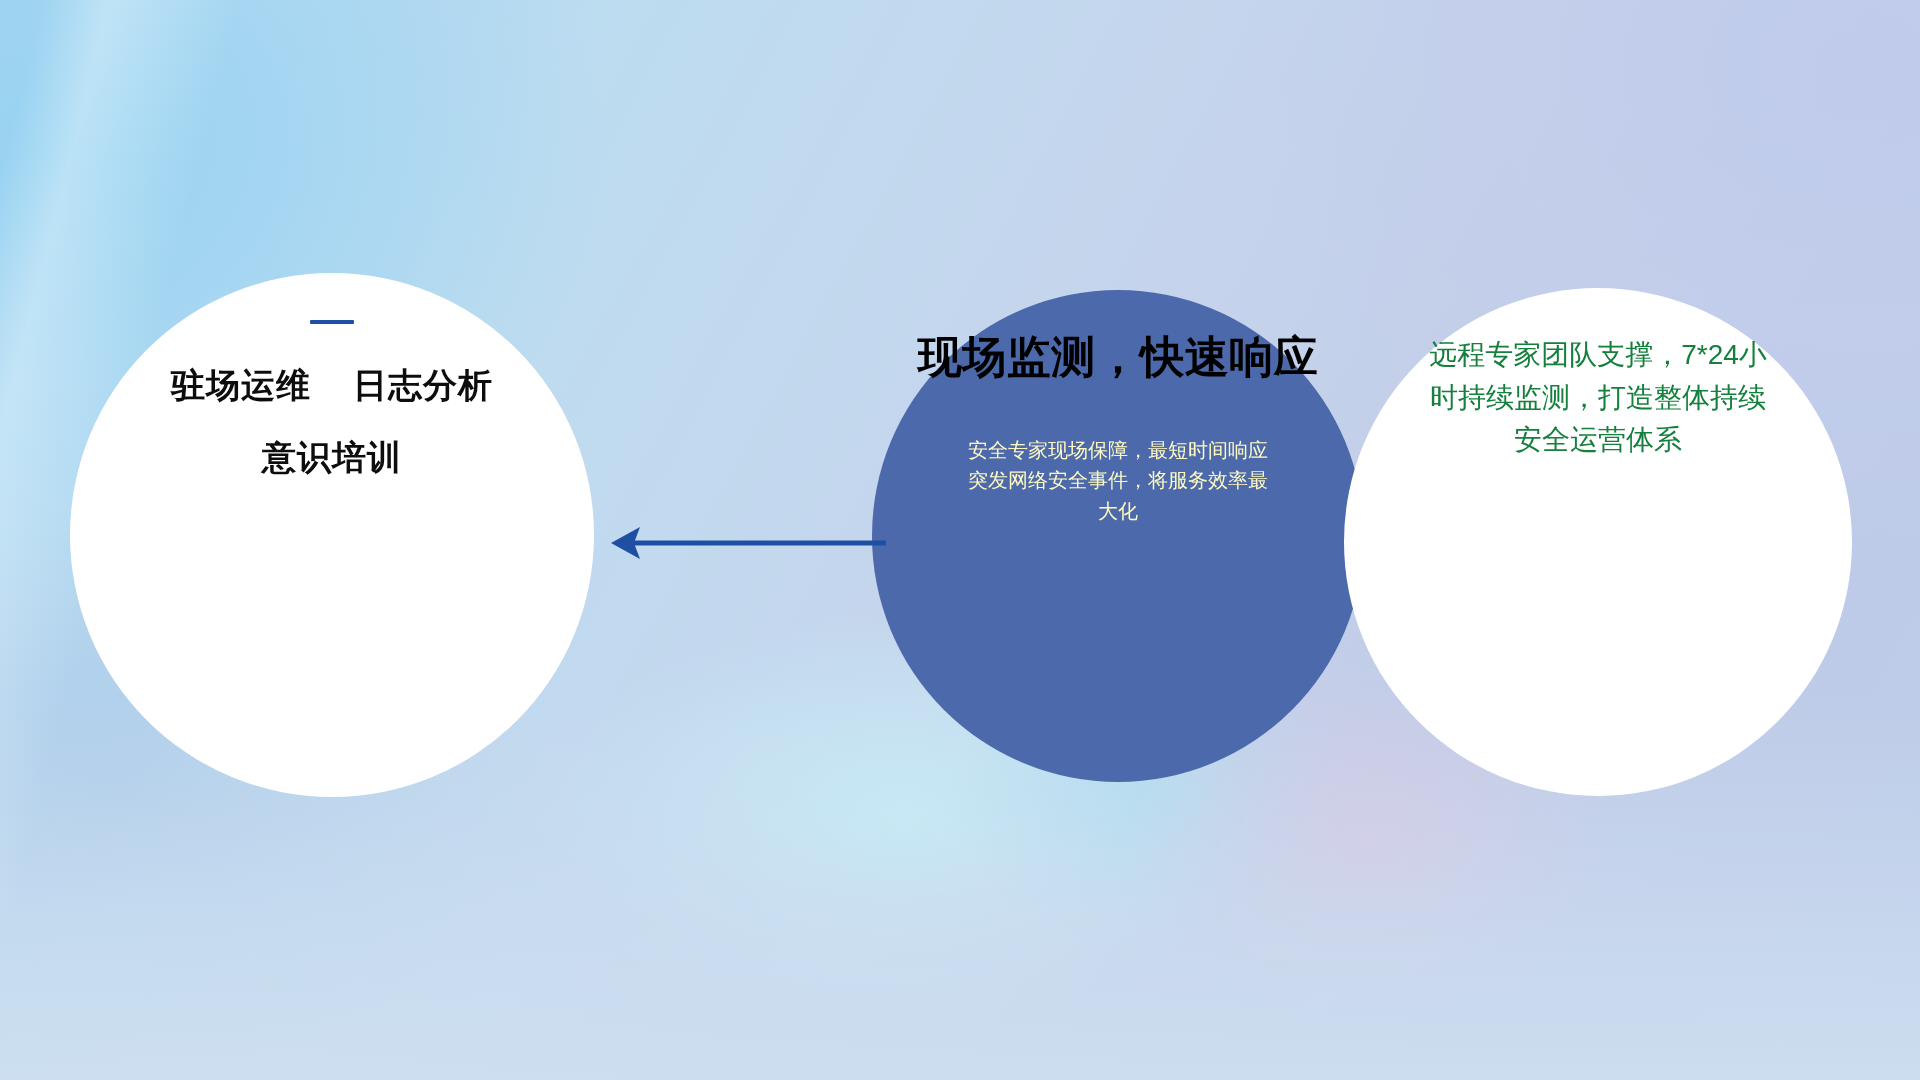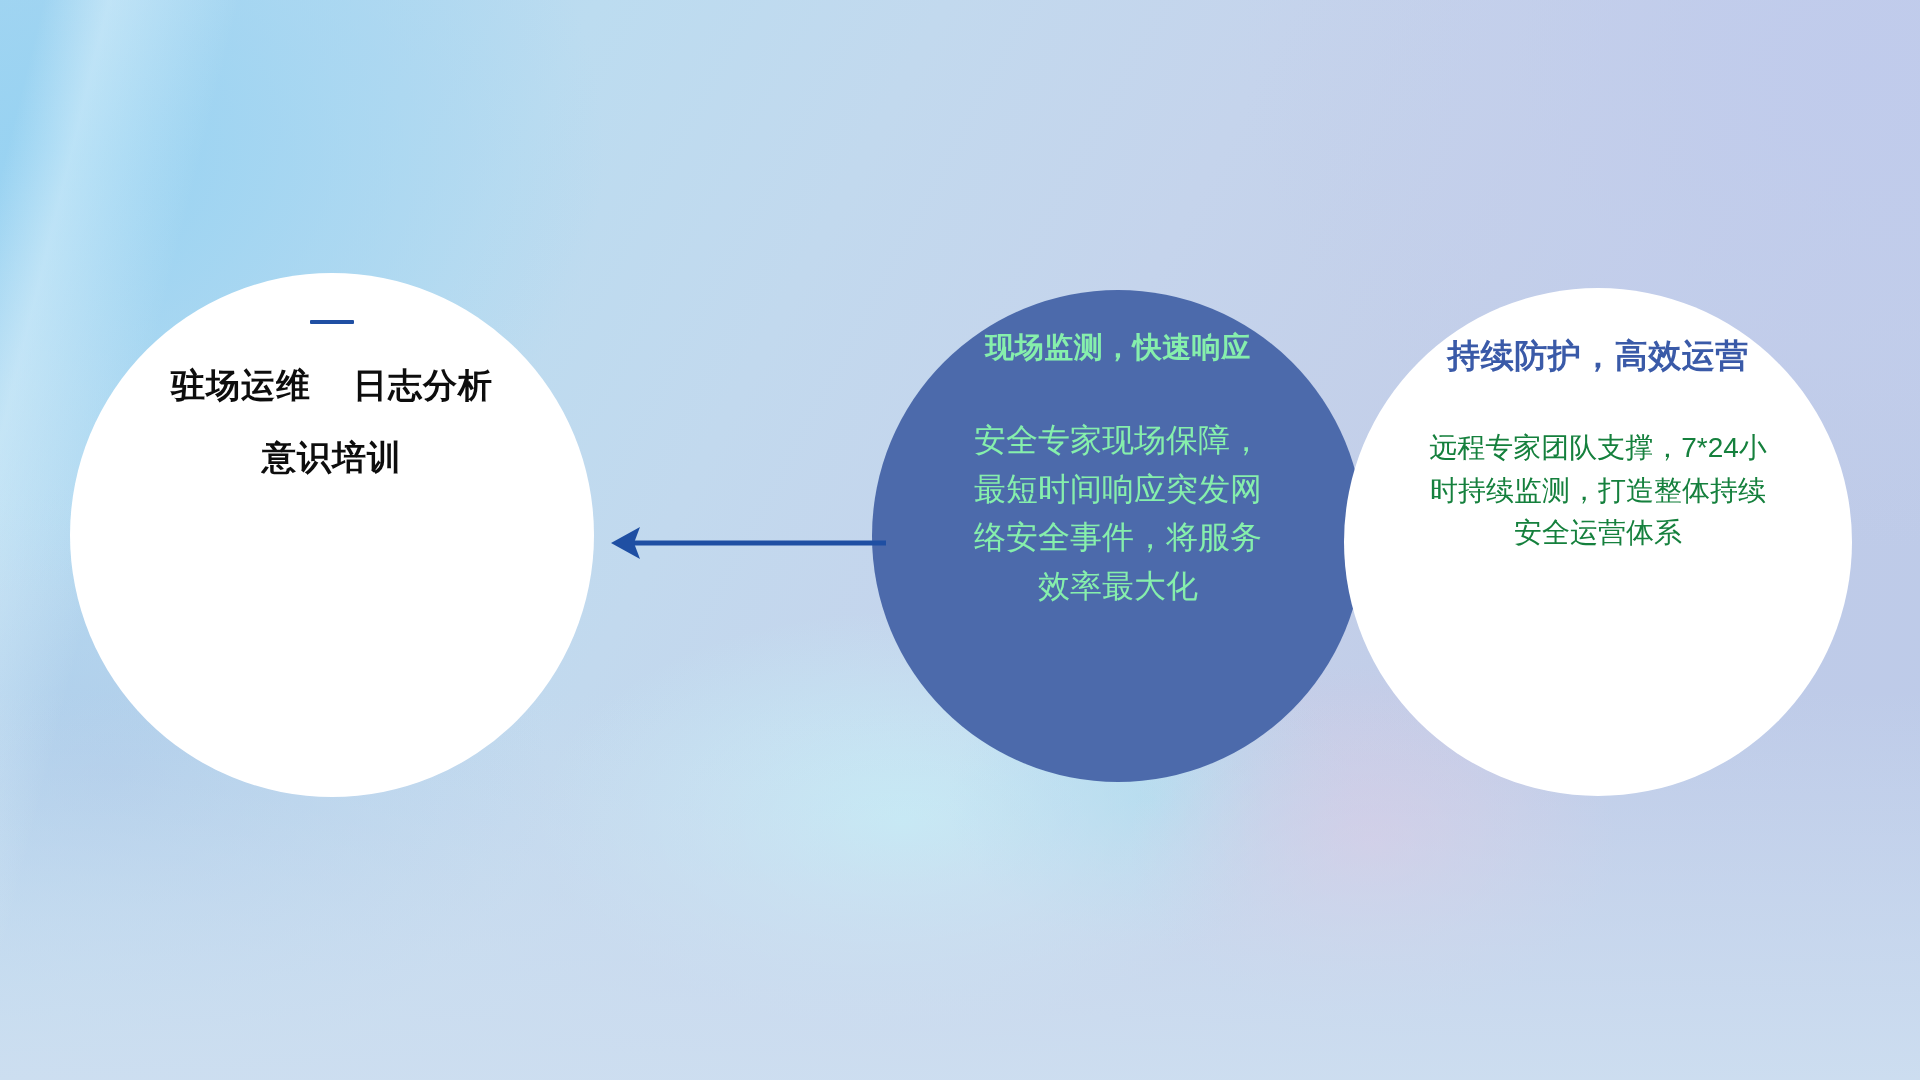--- a/index.html
+++ b/index.html
@@ -144,31 +144,31 @@
   #circle-mid .inner {
     position: absolute;
     inset: 0;
     display: flex;
     flex-direction: column;
     align-items: center;
     justify-content: flex-start;
     padding-top: 38px;
   }
   #circle-mid .title {
-    font-size: 29px;
+    font-size: 44px;
     font-weight: 700;
-    color: #86efac;
+    color: #000000;
     letter-spacing: 0.5px;
     white-space: nowrap;
     margin-bottom: 48px;
   }
   #circle-mid .body {
-    font-size: 32px;
+    font-size: 20px;
     line-height: 1.52;
-    color: #86efac;
+    color: #fef9c3;
     text-align: center;
     width: 310px;
     font-weight: 400;
   }
 
   
   #circle-right {
     left: 1344px;
     top: 288px;
     width: 508px;
@@ -236,21 +236,20 @@
 
   <div id="circle-mid" class="circle">
     <div class="inner">
       <div class="title">现场监测，快速响应</div>
       <div class="body">安全专家现场保障，最短时间响应突发网络安全事件，将服务效率最大化</div>
     </div>
   </div>
 
   <div id="circle-right" class="circle circle-white">
     <div class="inner">
-      <div class="title">持续防护，高效运营</div>
       <div class="body">远程专家团队支撑，7*24小时持续监测，打造整体持续安全运营体系</div>
     </div>
   </div>
 
   <svg id="arrow" viewBox="0 0 290 56">
     <line x1="286" y1="28" x2="24" y2="28" stroke="#1f4fa3" stroke-width="5" stroke-linecap="butt"></line>
     <path d="M11 28 L40 12 L34 28 L40 44 Z" fill="#1f4fa3"></path>
   </svg>
 
 </div>

